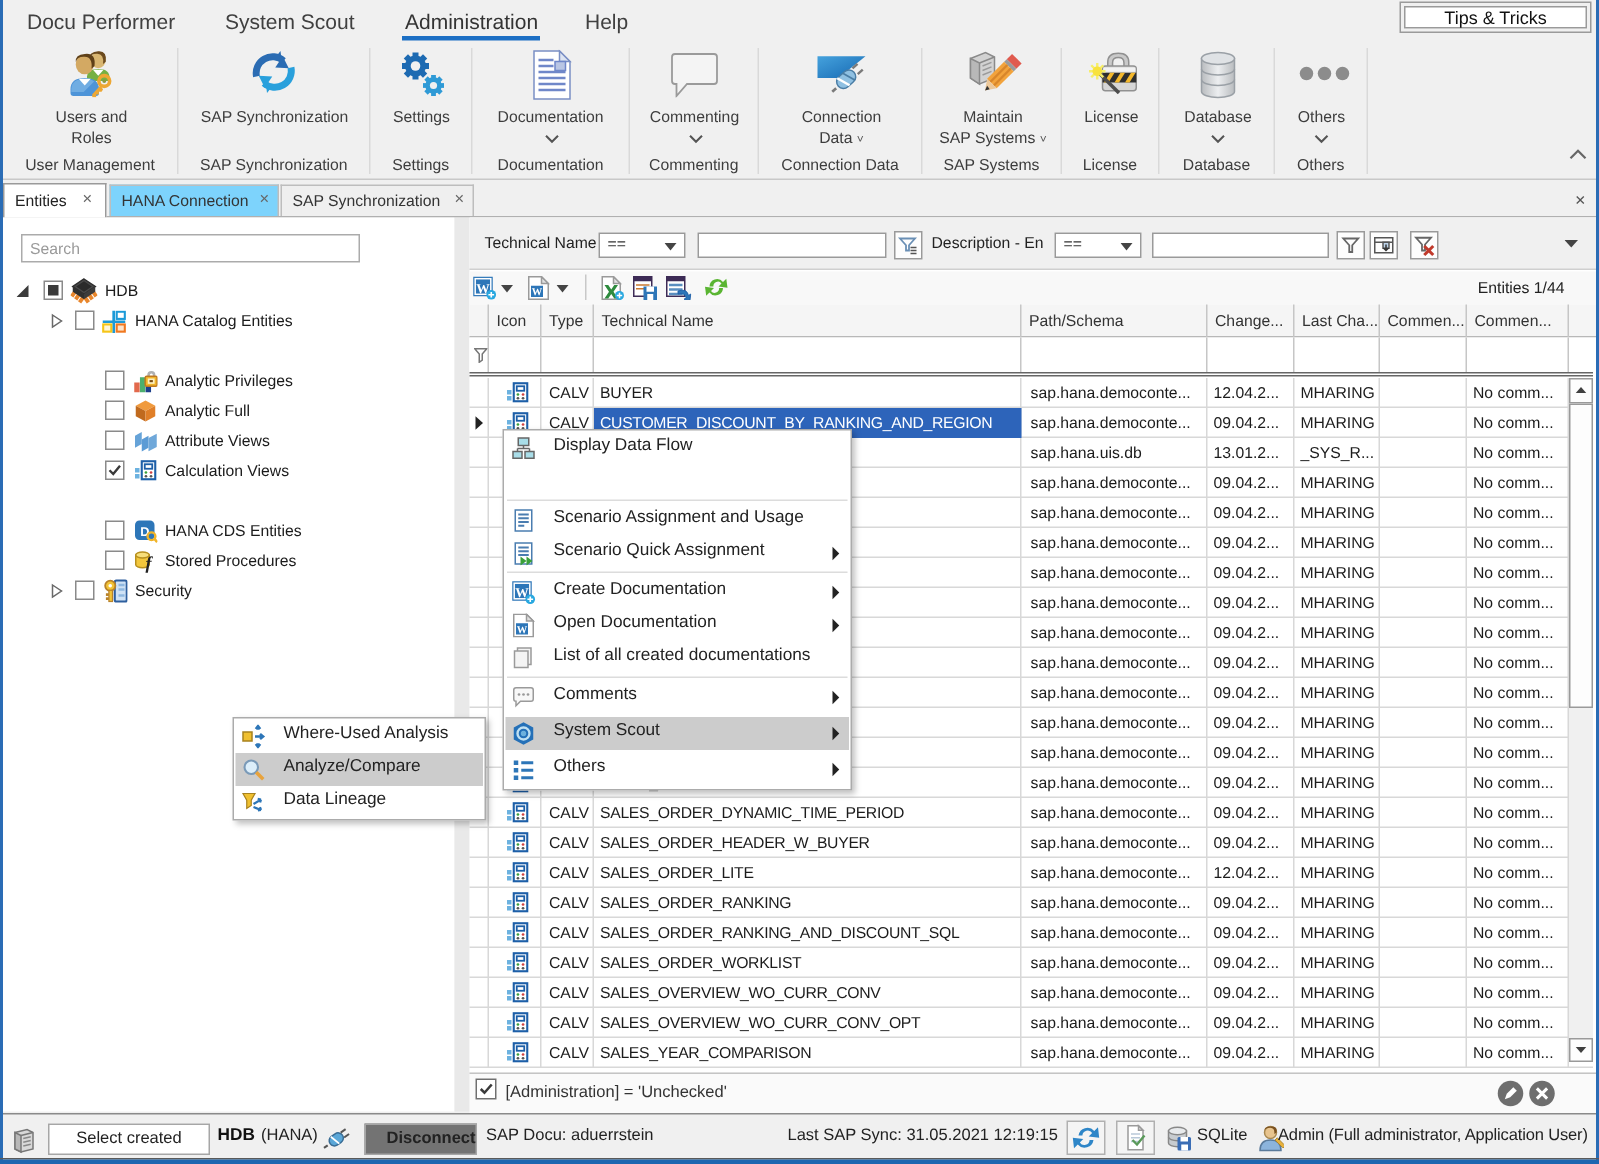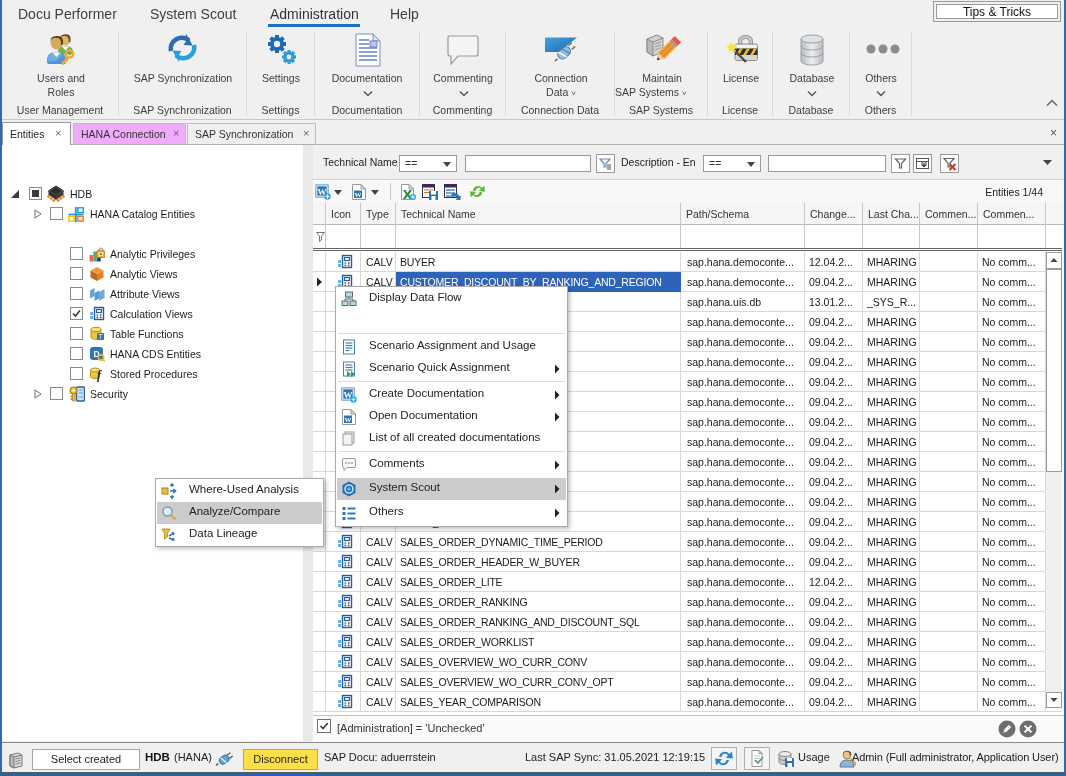--- a/index.html
+++ b/index.html
@@ -166,21 +166,21 @@
         <rect x="-4.5" y="-9" width="9" height="2.5" fill="#9a9a9a"></rect>
         <rect x="-4.5" y="-6.5" width="9" height="16" fill="#f2a33c"></rect>
         <line x1="-1.5" y1="-6.5" x2="-1.5" y2="9.5" stroke="#d8862a" stroke-width="1.6"></line>
         <line x1="1.8" y1="-6.5" x2="1.8" y2="9.5" stroke="#d8862a" stroke-width="1.6"></line>
         <path d="M-4.5 9.5 L0 16 L4.5 9.5 Z" fill="#ecc89a"></path>
         <path d="M-1.2 12.8 L0 16 L1.6 13.2 Z" fill="#333"></path>
       </g>
     </svg>
   </div>
   <div class="abs txt" style="left:613px;top:44px;width:94px;text-align:center;">Maintain</div>
-  <div class="abs txt" style="left:613px;top:58px;width:94px;">SAP Systems <span style="font-size:8px;color:#555;">˅</span></div>
+  <div class="abs txt" style="left:613px;top:58px;width:94px;text-align:center;">SAP Systems <span style="font-size:8px;color:#555;">˅</span></div>
 
   <div class="abs" style="left:723px;top:4px;width:34px;height:31px;">
     <svg width="34" height="31" viewBox="0 0 34 31">
       <path d="M13.5 13 l0 -3.5 q0 -6 7 -6 q7 0 7 6 l0 3.5 -3.2 0 0 -3.2 q0 -3.4 -3.8 -3.4 q-3.8 0 -3.8 3.4 l0 3.2z" fill="#c9c9c9" stroke="#909090"></path>
       <rect x="10" y="12" width="22.5" height="16.5" rx="2" fill="#d6d6d6" stroke="#919191"></rect>
       <rect x="10.5" y="13" width="21.5" height="2.8" fill="#f2f2f2"></rect>
       <g>
         <rect x="10" y="16.5" width="22.5" height="6.5" fill="#2e2e2e"></rect>
         <g fill="#f4b82c">
           <path d="M11 23 l4 -6.5 3 0 -4 6.5z"></path>
@@ -251,32 +251,35 @@
       </svg></div>
 </div>
 <div class="abs" style="left:2px;top:119px;width:1062px;height:1px;background:#c8c8c8;"></div>
 
 <div id="tabbar" class="abs" style="left:2px;top:120px;width:1062px;height:25px;background:#f0f0f0;">
   <div class="abs" style="left:0;top:24px;width:1062px;height:1px;background:#b0b0b0;"></div>
   <div class="abs" style="left:0;top:2px;width:69px;height:23px;background:#fff;border:1px solid #9a9a9a;border-bottom:none;">
     <div class="abs txt" style="left:7px;top:5px;font-size:10.5px;color:#222;">Entities</div>
     <div class="abs txt" style="left:52px;top:4px;font-size:11px;color:#666;">×</div>
   </div>
-  <div class="abs" style="left:71px;top:3px;width:113px;height:21px;border:1px solid #bdbdbd;border-bottom:none;background:#f0abfc;">
+  <div class="abs" style="left:71px;top:3px;width:113px;height:21px;border:1px solid #bdbdbd;border-bottom:none;background:#7dd3fc;">
     <div class="abs txt" style="left:7px;top:4px;font-size:10.5px;color:#333;">HANA Connection</div>
     <div class="abs txt" style="left:99px;top:3px;font-size:11px;color:#666;">×</div>
   </div>
   <div class="abs" style="left:185px;top:3px;width:129px;height:21px;border:1px solid #bdbdbd;border-bottom:none;background:#efefef;">
     <div class="abs txt" style="left:7px;top:4px;font-size:10.5px;color:#333;">SAP Synchronization</div>
     <div class="abs txt" style="left:115px;top:3px;font-size:11px;color:#666;">×</div>
   </div>
   <div class="abs txt" style="left:1048px;top:6px;font-size:12px;color:#555;">×</div>
 </div>
 
 <div id="leftpanel" class="abs" style="left:2px;top:145px;width:301px;height:596px;background:#fff;">
+  <div class="abs" style="left:12px;top:11px;width:226px;height:19px;border:1px solid #ababab;background:#fff;">
+    <div class="abs txt" style="left:5px;top:3px;font-size:10.5px;color:#9a9a9a;">Search</div>
+  </div>
   <div id="tree" class="abs" style="left:0;top:39px;width:301px;height:531px;font-size:10.5px;color:#1b1b1b;">
 
     <div class="abs" style="left:0;top:0;width:301px;height:20px;">
       <svg class="abs" style="left:9px;top:5px;" width="10" height="10">
           <path d="M8 1 L8 9 L0 9 Z" fill="#3b3b3b"></path>
         </svg>
       <div class="abs" style="left:27px;top:3px;width:13px;height:13px;border:1px solid #8a8a8a;background:#fff;">
           <div class="abs" style="left:2px;top:2px;width:7px;height:7px;background:#3b3b3b;"></div>
         </div>
       <svg class="abs" style="left:45px;top:1px;" width="18" height="18" viewBox="0 0 18 18">
@@ -328,21 +331,21 @@
       <div class="abs txt" style="left:108px;top:4px;">Analytic Privileges</div>
     </div>
 
     <div class="abs" style="left:0;top:80px;width:301px;height:20px;">
       <div class="abs" style="left:68px;top:3px;width:13px;height:13px;border:1px solid #8a8a8a;background:#fff;"></div>
       <svg class="abs" style="left:87px;top:2px;" width="16" height="16">
         <path d="M8 1 L14.5 4.5 L8 8 L1.5 4.5 Z" fill="#f09a3c"></path>
         <path d="M1.5 4.5 L8 8 L8 15 L1.5 11.5 Z" fill="#c06a1e"></path>
         <path d="M14.5 4.5 L8 8 L8 15 L14.5 11.5 Z" fill="#e07f28"></path>
       </svg>
-      <div class="abs txt" style="left:108px;top:4px;">Analytic Views</div>
+      <div class="abs txt" style="left:108px;top:4px;">Analytic Full</div>
     </div>
 
     <div class="abs" style="left:0;top:100px;width:301px;height:20px;">
       <div class="abs" style="left:68px;top:3px;width:13px;height:13px;border:1px solid #8a8a8a;background:#fff;"></div>
       <svg class="abs" style="left:87px;top:2px;" width="17" height="16">
         <path d="M1 4.5 L5.5 2 L5.5 10 L1 12.5 Z" fill="#66a3d8"></path>
         <path d="M5.5 7 L10 4.5 L10 12.5 L5.5 15 Z" fill="#5b9bd5"></path>
         <path d="M10 6 L15.5 3.2 L15.5 12 L10 14.8 Z" fill="#6fa8da"></path>
       </svg>
       <div class="abs txt" style="left:108px;top:4px;">Attribute Views</div>
@@ -366,30 +369,20 @@
         <g>
             <circle cx="8.3" cy="9" r="0.9" fill="#3aa03a"></circle>
             <circle cx="11.7" cy="9" r="0.9" fill="#d04040"></circle>
             <circle cx="8.3" cy="11.5" r="0.9" fill="#555"></circle>
             <circle cx="11.7" cy="11.5" r="0.9" fill="#555"></circle>
           </g>
       </svg>
       <div class="abs txt" style="left:108px;top:4px;">Calculation Views</div>
     </div>
 
-    <div class="abs" style="left:0;top:140px;width:301px;height:20px;">
-      <div class="abs" style="left:68px;top:3px;width:13px;height:13px;border:1px solid #8a8a8a;background:#fff;"></div>
-      <svg class="abs" style="left:87px;top:2px;" width="16" height="16">
-        <path d="M2 3.5 L2 11 A5 2.2 0 0 0 12 11 L12 3.5 Z" fill="#f3c73c" stroke="#b8901e"></path>
-        <ellipse cx="7" cy="3.5" rx="5" ry="2.2" fill="#f8df7a" stroke="#b8901e"></ellipse>
-        <rect x="8" y="7" width="7" height="7" rx="1" fill="#2d76b8"></rect>
-        <text x="11.5" y="13" font-size="6.5" fill="#fff" text-anchor="middle" font-family="Liberation Sans">T</text>
-      </svg>
-      <div class="abs txt" style="left:108px;top:4px;">Table Functions</div>
-    </div>
 
     <div class="abs" style="left:0;top:160px;width:301px;height:20px;">
       <div class="abs" style="left:68px;top:3px;width:13px;height:13px;border:1px solid #8a8a8a;background:#fff;"></div>
       <svg class="abs" style="left:87px;top:2px;" width="16" height="16">
         <rect x="1" y="1" width="13" height="13" rx="3" fill="#2d76b8"></rect>
         <text x="7.5" y="11" font-size="8.5" fill="#fff" text-anchor="middle" font-family="Liberation Sans" font-weight="bold">D</text>
         <circle cx="12" cy="11.5" r="2.6" fill="none" stroke="#f0b429" stroke-width="1.6"></circle>
         <path d="M13.8 13 l2 2.4" stroke="#f0b429" stroke-width="1.8"></path>
       </svg>
       <div class="abs txt" style="left:108px;top:4px;">HANA CDS Entities</div>
@@ -1333,21 +1326,21 @@
   <div class="abs txt" style="left:174px;top:8px;font-size:11px;color:#222;">(HANA)</div>
   <svg class="abs" style="left:214px;top:6px;" width="22" height="20">
     <g transform="translate(11,10) rotate(-35)">
       <rect x="-6" y="-3.5" width="10" height="7" rx="3.5" fill="#5aa7d8" stroke="#3a6d95"></rect>
       <line x1="-8" y1="0" x2="-11" y2="0" stroke="#555" stroke-width="1.4"></line>
       <line x1="4" y1="-2" x2="8" y2="-2" stroke="#555" stroke-width="1.3"></line>
       <line x1="4" y1="2" x2="8" y2="2" stroke="#555" stroke-width="1.3"></line>
       <line x1="-3" y1="-3.5" x2="-1" y2="3.5" stroke="#fff" stroke-width="1.2"></line>
     </g>
   </svg>
-  <div class="abs" style="left:243px;top:6px;width:75px;height:21px;background:#fde047;border:1px solid #a6a6a6;text-align:center;line-height:19px;color:#222;">Disconnect</div>
+  <div class="abs" style="left:243px;top:6px;width:75px;height:21px;background:#737373;border:1px solid #a6a6a6;text-align:right;line-height:19px;color:#222;font-weight:bold;">Disconnect</div>
   <div class="abs txt" style="left:324px;top:8px;">SAP Docu: aduerrstein</div>
   <div class="abs txt" style="left:525px;top:8px;">Last SAP Sync: 31.05.2021 12:19:15</div>
   <div class="abs" style="left:711px;top:4px;width:26px;height:23px;border:1px solid #b0b0b0;background:#f4f4f4;">
     <svg width="24" height="21" viewBox="0 0 24 21">
       <path d="M7 9 A6 6 0 0 1 17.5 6 l2.5 -2.5 0.8 7 -7 -0.8 2.3 -2.3 A3.5 3.5 0 0 0 9.6 9z" fill="#2e86c8"></path>
       <path d="M17 12 A6 6 0 0 1 6.5 15 l-2.5 2.5 -0.8 -7 7 0.8 -2.3 2.3 A3.5 3.5 0 0 0 14.4 12z" fill="#2e86c8"></path>
     </svg>
   </div>
   <div class="abs" style="left:744px;top:4px;width:26px;height:23px;border:1px solid #b0b0b0;background:#f4f4f4;">
     <svg width="24" height="21">
@@ -1362,21 +1355,21 @@
       </svg>
   </div>
   <svg class="abs" style="left:777px;top:7px;" width="18" height="18">
     <path d="M2 4 L2 12 A6 2.5 0 0 0 14 12 L14 4 Z" fill="#c8ccd0" stroke="#888"></path>
     <ellipse cx="8" cy="4" rx="6" ry="2.5" fill="#e8eaec" stroke="#888"></ellipse>
     <path d="M2 8 A6 2.5 0 0 0 14 8" fill="none" stroke="#888"></path>
     <rect x="8" y="8" width="9" height="9" rx="1" fill="#3a6db5"></rect>
     <rect x="10" y="8" width="5" height="3" fill="#fff"></rect>
     <rect x="10.5" y="13" width="4.5" height="4" fill="#fff"></rect>
   </svg>
-  <div class="abs txt" style="left:798px;top:8px;">Usage</div>
+  <div class="abs txt" style="left:798px;top:8px;">SQLite</div>
   <svg class="abs" style="left:838px;top:6px;" width="18" height="20">
     <circle cx="9" cy="6" r="4" fill="#e8c48e" stroke="#a88850"></circle>
     <path d="M9 2 q5 -0.5 4 4 l-1.5 1 q0.5 -4 -2.5 -4.2 q-3 -0.2 -4 1.7 q0 -2.5 4 -2.5z" fill="#7a5120"></path>
     <path d="M2 18 q0 -7 7 -7 q7 0 7 7 z" fill="#8cb4dc" stroke="#5a7a9a"></path>
     <path d="M12 11 l5 5 1.5 0 0 -1.5 -5 -5z" fill="#e8b13c" stroke="#a8812a" stroke-width="0.6"></path>
   </svg>
   <div class="abs txt" style="left:852px;top:8px;letter-spacing:-0.1px;">Admin (Full administrator, Application User)</div>
 </div>
 
 <div id="ctxmenu" class="abs" style="left:335px;top:286px;width:233px;height:241px;background:#fff;border:1px solid #ababab;box-shadow:2px 2px 4px rgba(0,0,0,0.25);z-index:50;font-size:11.5px;color:#222;">

